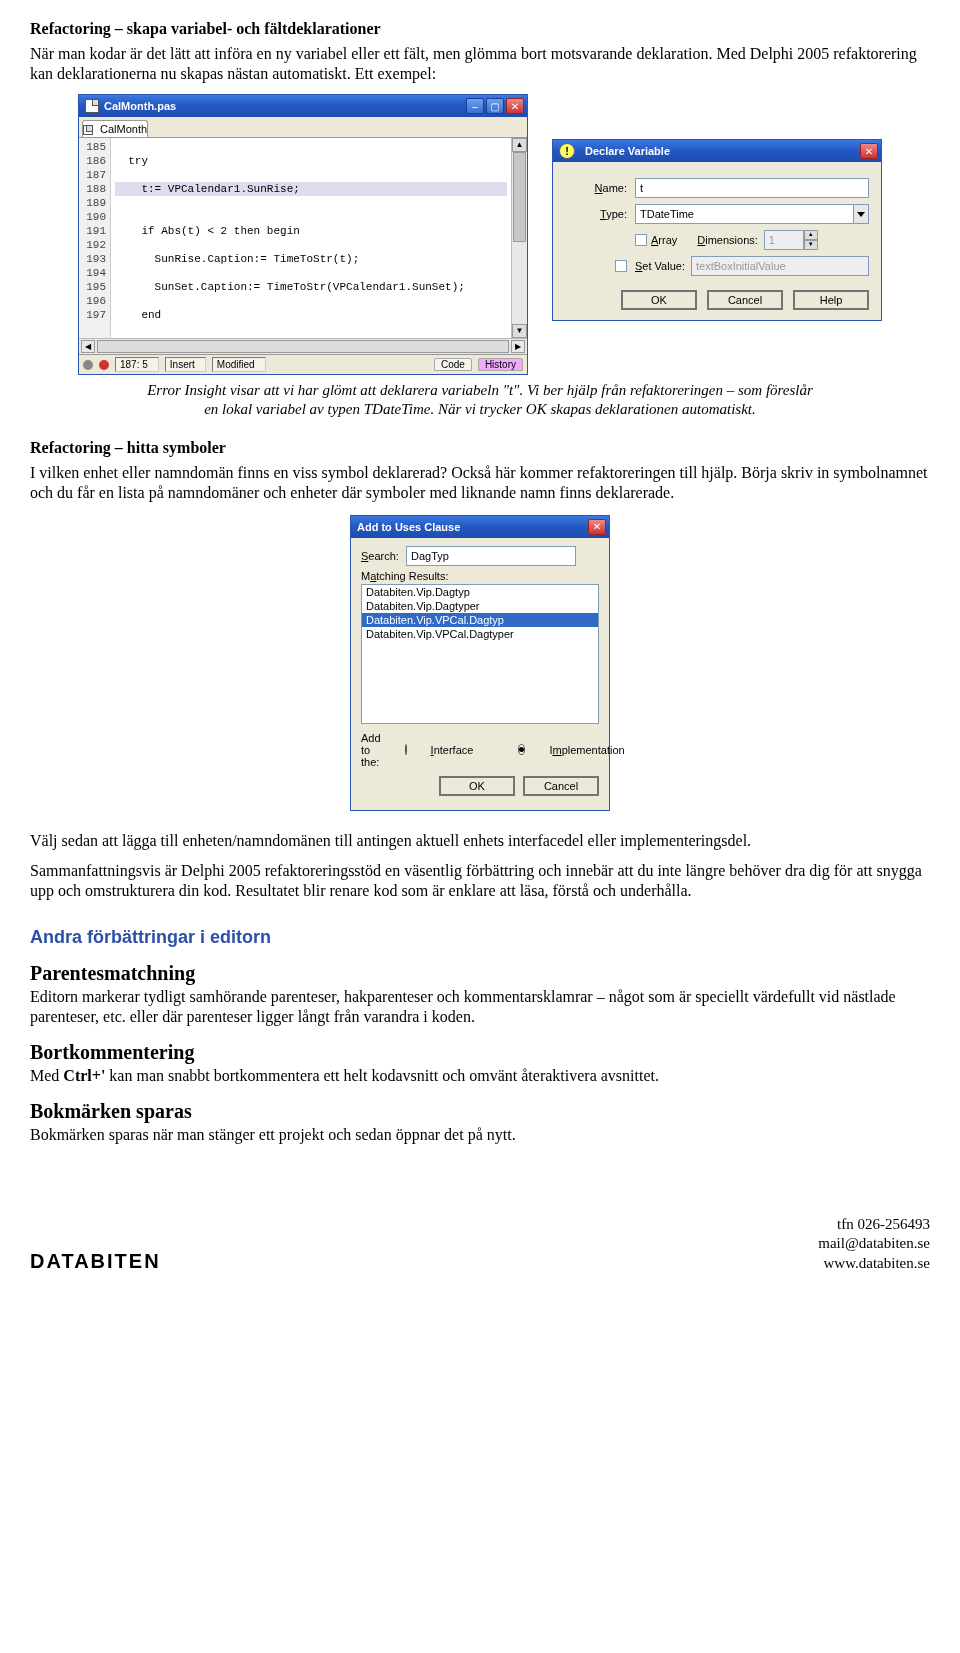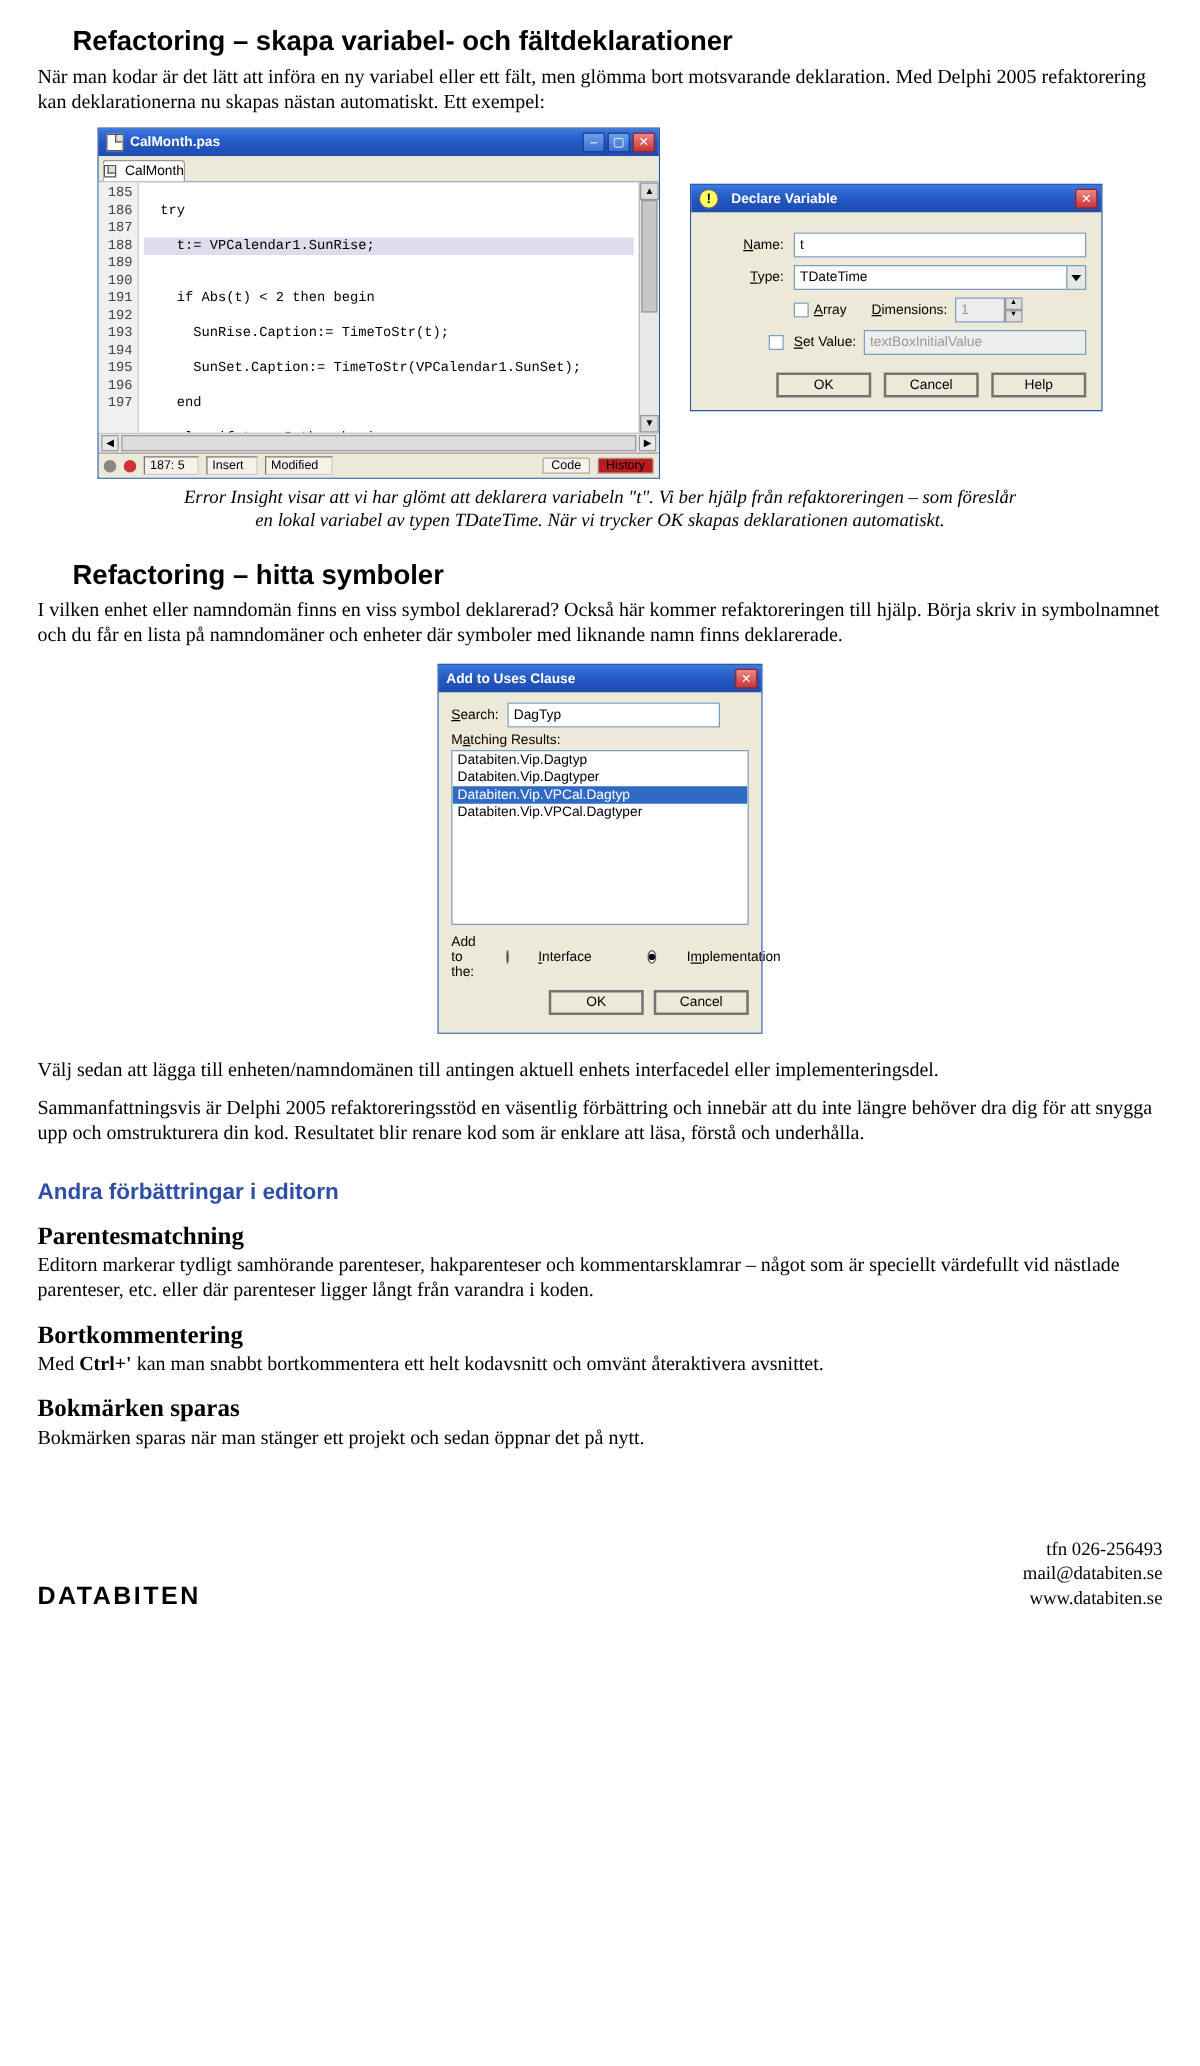--- a/index.html
+++ b/index.html
@@ -5,25 +5,24 @@
     * { box-sizing: border-box; margin: 0; padding: 0; }
     body {
       font-family: "Times New Roman", serif;
       font-size: 16px;
       color: #000;
       background: #fff;
       width: 960px;
       padding: 20px 30px 30px 30px;
     }
     h2.section-title {
-      font-family: Liberation Sans, sans-serif;
-      font-size: 22px;
+      font-family: Liberation Serif, serif;
+      font-size: 16px;
       font-weight: bold;
       margin-bottom: 6px;
-      margin-left: 28px;
     }
     p { margin-bottom: 10px; line-height: 1.25; }
     .centered-block { text-align: center; margin: 12px 0 16px 0; }
     .caption { font-style: italic; font-size: 15px; margin: 6px auto 20px auto; max-width: 670px; text-align: center; line-height: 1.25; }
     h2.subheading { font-family: Arial, Helvetica, sans-serif; font-size: 18px; font-weight: bold; color: #2d4fa8; margin: 26px 0 10px 0; }
     h3.sub3 { font-family: "Times New Roman", serif; font-size: 20px; font-weight: bold; margin: 14px 0 2px 0; }
     .footer { display: flex; justify-content: space-between; align-items: flex-end; margin-top: 70px; }
     .footer-left { font-family: Arial, sans-serif; font-weight: 900; font-size: 20px; letter-spacing: 2px; }
     .footer-right { text-align: right; font-size: 15px; line-height: 1.3; }
     .bold { font-weight: bold; }
@@ -59,21 +58,21 @@
     .scroll-v { width: 16px; background: #e8e8e8; border-left: 1px solid #bbb; position: relative; }
     .scroll-v .thumb { position: absolute; top: 14px; left: 1px; width: 13px; height: 90px; background: #c7c7c7; border: 1px solid #999; }
     .scroll-v .arr { height: 14px; background: #ddd; border: 1px solid #999; font-size: 8px; text-align: center; line-height: 12px; }
     .scroll-h { height: 16px; background: #e8e8e8; border-top: 1px solid #bbb; display: flex; align-items: center; padding: 0 2px; gap: 2px; }
     .scroll-h .track { flex:1; height: 13px; background: #ddd; border: 1px solid #999; }
     .status-row { display: flex; align-items: center; background: #ece9d8; border-top: 1px solid #999; padding: 2px 4px; gap: 6px; font-size: 11px; }
     .status-cell { border: 1px inset #ccc; padding: 1px 10px 1px 4px; background: #f4f2e9; font-size: 10px; }
     .dot-red { width: 10px; height: 10px; border-radius: 50%; background: #c33; display: inline-block; }
     .dot-grey { width: 10px; height: 10px; border-radius: 50%; background: #888; display: inline-block; }
     .tab-small { border: 1px solid #aaa; padding: 0 6px; font-size: 10px; background: #f5f3ea; border-radius: 2px 2px 0 0; }
-    .tab-small.inactive { background: #b91c1c; }
+    .tab-small.inactive { background: #f0abfc; }
 
     
     .dlg-declare { width: 330px; margin-top: 45px; }
     .dlg-body { padding: 10px 12px 10px 12px; background: #ece9d8; }
     .row { display: flex; align-items: center; margin: 6px 0; }
     .lbl { width: 70px; text-align: right; padding-right: 8px; }
     .underline { text-decoration: underline; }
     .txt-input { flex: 1; background: #fff; border: 1px solid #7f9db9; height: 20px; padding: 0 4px; font-size: 11px; }
     .txt-input.disabled { background: #eee; color: #999; }
     .combo { flex: 1; display: flex; }

